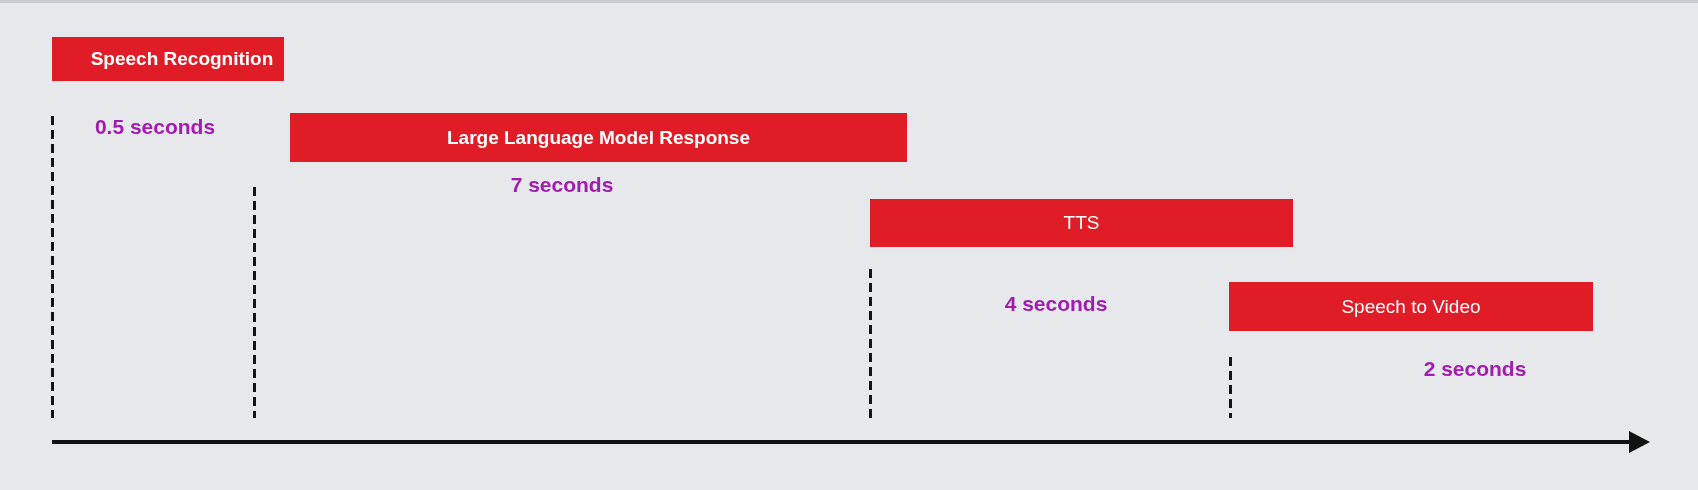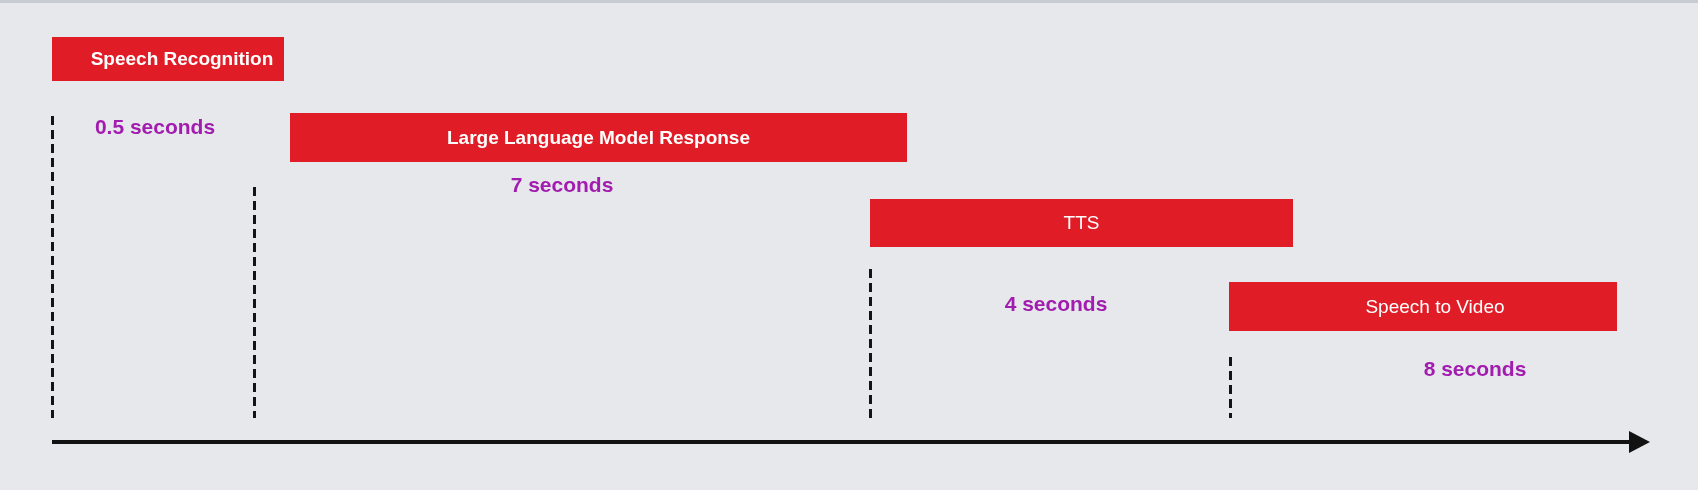--- a/index.html
+++ b/index.html
@@ -21,21 +21,21 @@
     display: flex; align-items: center; justify-content: center;
     background: #e01d26;
     color: #ffffff;
     font-size: 19px;
     white-space: nowrap;
   }
   .bar.bold { font-weight: bold; }
   .bar-sr  { left: 52px;   top: 34px;  width: 204px; height: 44px; padding-left: 28px; }
   .bar-llm { left: 254px;  top: 110px; width: 617px; height: 49px; margin-left: 36px; }
   .bar-tts { left: 870px;  top: 196px; width: 423px; height: 48px; }
-  .bar-stv { left: 1229px; top: 279px; width: 364px; height: 49px; padding-left: 24px; }
+  .bar-stv { left: 1229px; top: 279px; width: 364px; height: 49px; }
 
   .duration {
     position: absolute;
     transform: translateX(-50%);
     font-weight: bold;
     color: #a21caf;
     font-size: 21px;
     white-space: nowrap;
   }
   .dur-1 { left: 155px;  top: 112px; }
@@ -83,21 +83,21 @@
   <div class="bar bar-tts">
     <span>TTS</span>
   </div>
   <div class="bar bar-stv">
     <span>Speech to Video</span>
   </div>
 
   <div class="duration dur-1">0.5 seconds</div>
   <div class="duration dur-2">7 seconds</div>
   <div class="duration dur-3">4 seconds</div>
-  <div class="duration dur-4">8 seconds</div>
+  <div class="duration dur-4">2 seconds</div>
 
   <div class="dash dash-1"></div>
   <div class="dash dash-2"></div>
   <div class="dash dash-3"></div>
   <div class="dash dash-4"></div>
 
   <div class="axis-line"></div>
   <div class="axis-head"></div>
 
 </div>

